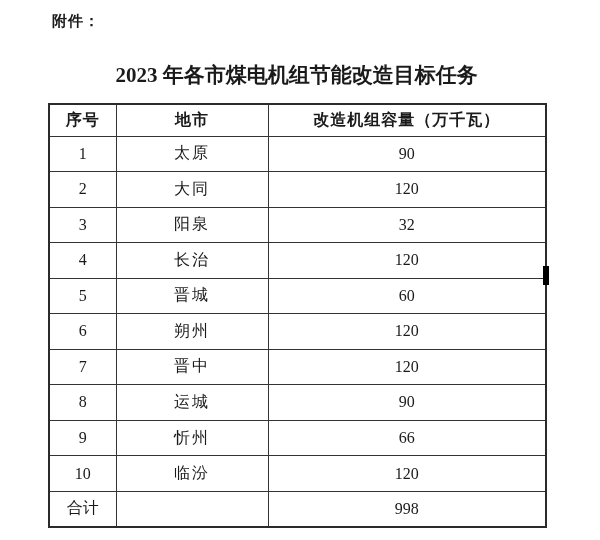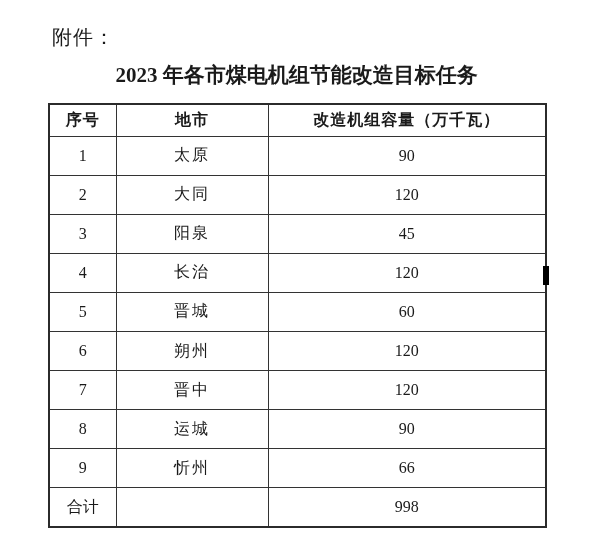--- a/index.html
+++ b/index.html
@@ -13,23 +13,23 @@
   }
   .page {
     position: relative;
     width: 600px;
     height: 540px;
     background: #ffffff;
   }
   .attachment-label {
     position: absolute;
     left: 52px;
-    top: 24px;
-    font-size: 20px;
-    font-weight: normal;
+    top: 12px;
+    font-size: 15px;
+    font-weight: bold;
     letter-spacing: 1px;
     white-space: nowrap;
   }
   .doc-title {
     position: absolute;
     left: 48px;
     top: 61px;
     width: 497px;
     text-align: center;
     font-size: 21px;
@@ -105,21 +105,21 @@
         <td>90</td>
       </tr>
       <tr>
         <td>2</td>
         <td class="city-cell">大同</td>
         <td>120</td>
       </tr>
       <tr>
         <td>3</td>
         <td class="city-cell">阳泉</td>
-        <td>45</td>
+        <td>32</td>
       </tr>
       <tr>
         <td>4</td>
         <td class="city-cell">长治</td>
         <td>120</td>
       </tr>
       <tr>
         <td>5</td>
         <td class="city-cell">晋城</td>
         <td>60</td>
@@ -138,20 +138,25 @@
         <td>8</td>
         <td class="city-cell">运城</td>
         <td>90</td>
       </tr>
       <tr>
         <td>9</td>
         <td class="city-cell">忻州</td>
         <td>66</td>
       </tr>
       <tr>
+        <td>10</td>
+        <td class="city-cell">临汾</td>
+        <td>120</td>
+      </tr>
+      <tr>
         <td>合计</td>
         <td></td>
         <td>998</td>
       </tr>
     </tbody>
   </table>
 
   <div class="scan-artifact"></div>
 
 </div>

